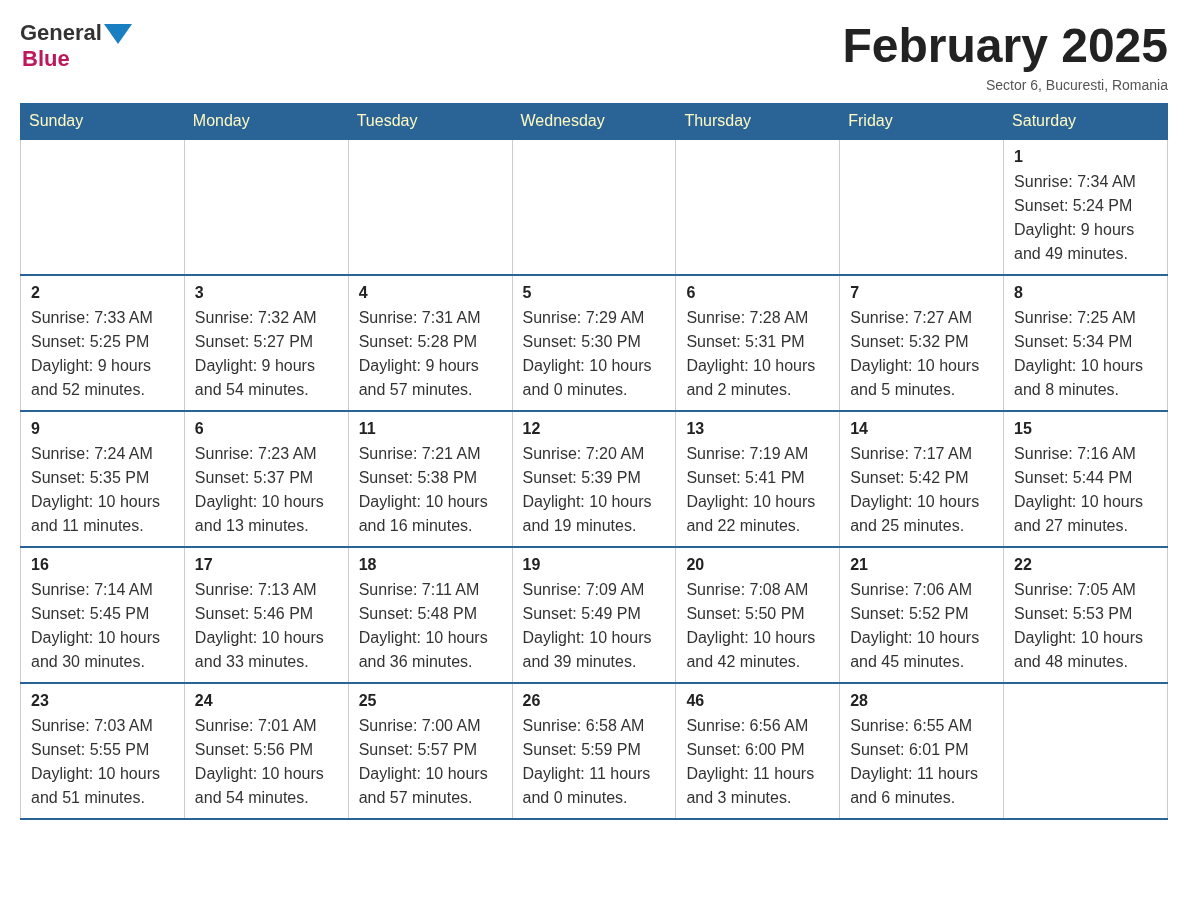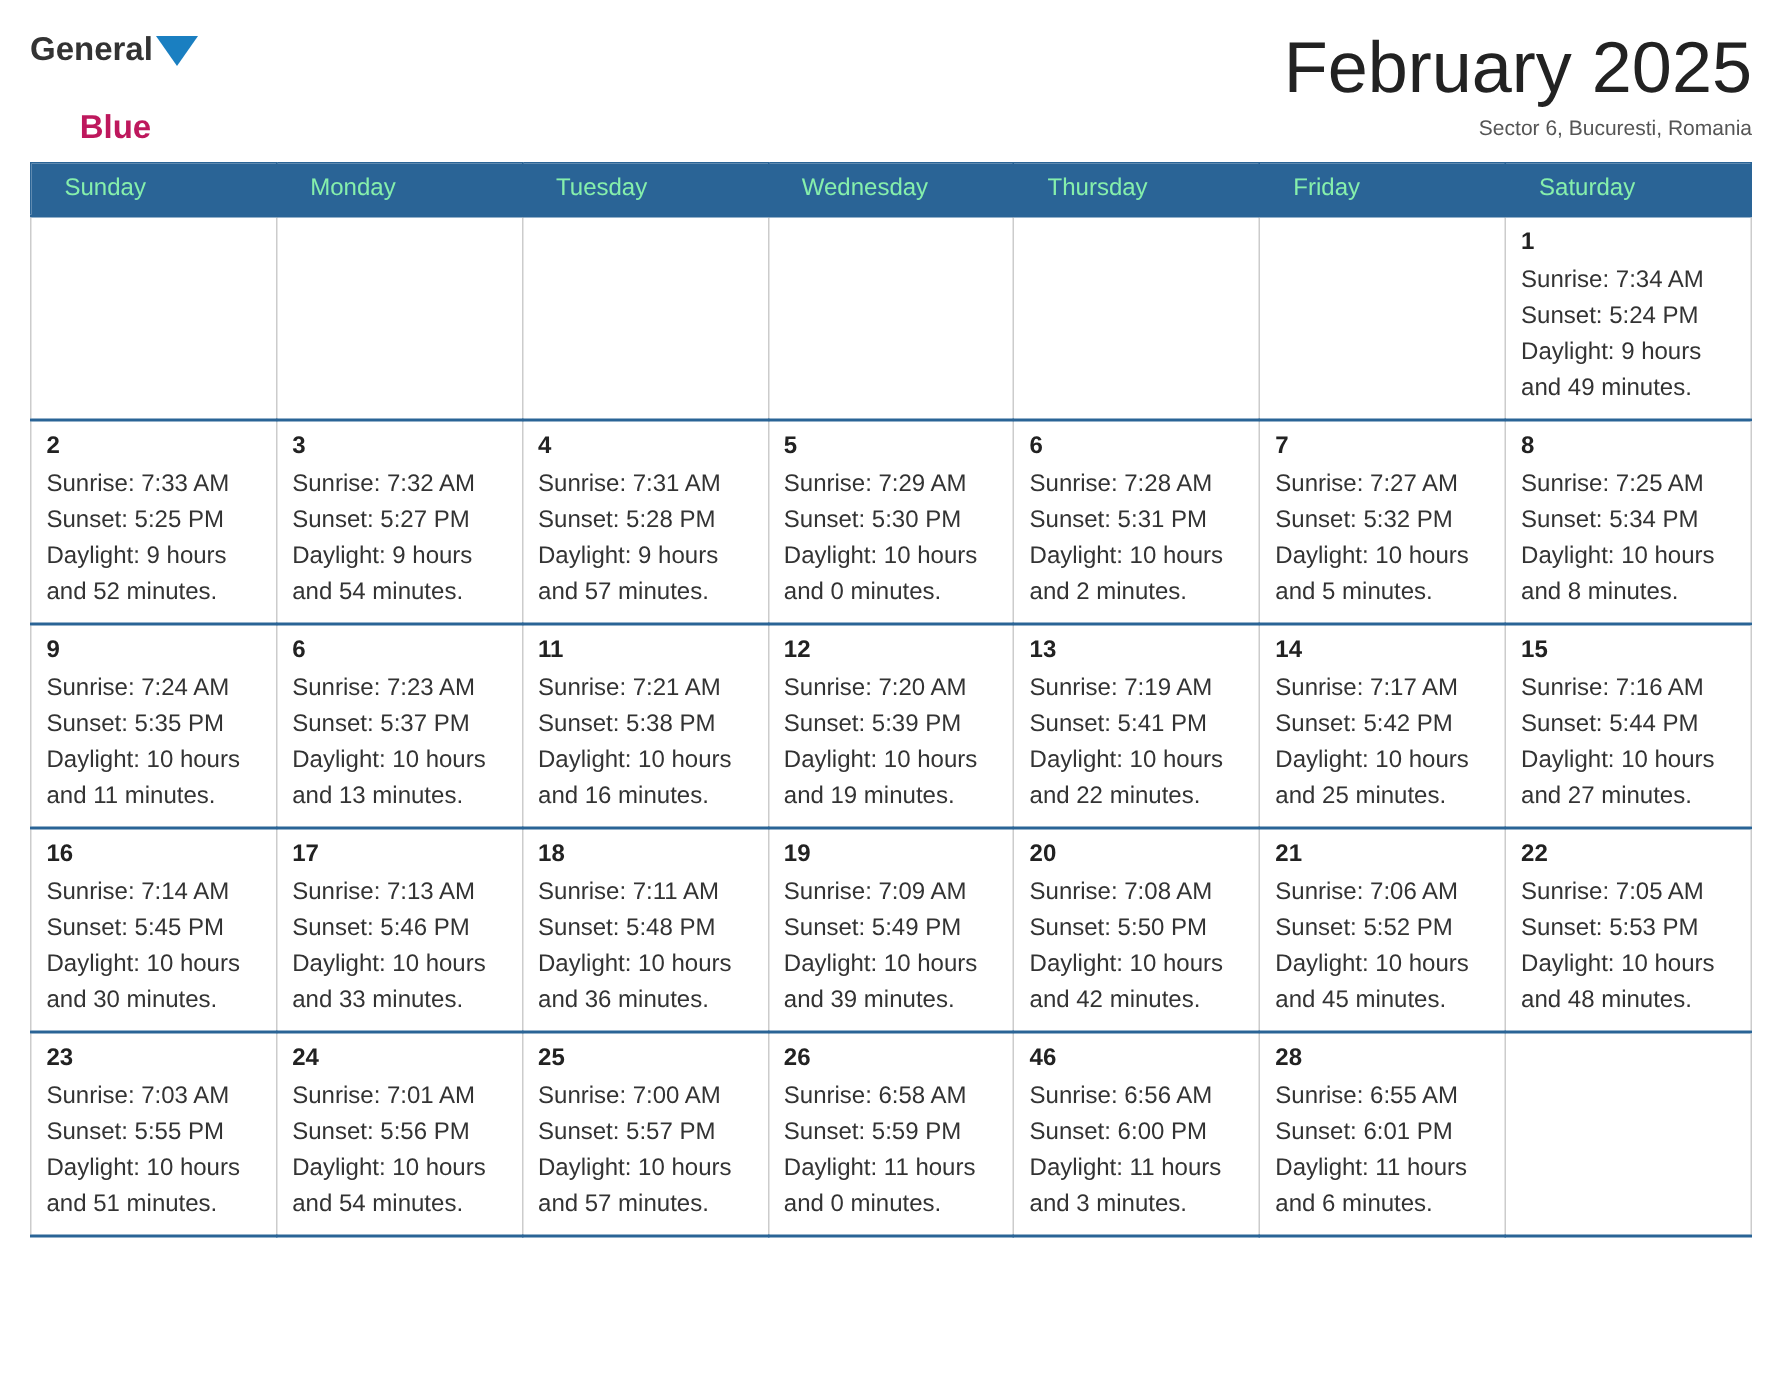--- a/index.html
+++ b/index.html
@@ -13,22 +13,21 @@
     }
     .header {
       display: flex;
       justify-content: space-between;
       align-items: flex-start;
       margin-bottom: 10px;
     }
     .logo {
       display: flex;
       flex-direction: column;
-      align-items: center;
-      gap: 26px;
+      align-items: flex-start;
     }
     .logo-general {
       font-size: 22px;
       font-weight: bold;
       color: #333;
     }
     .logo-blue-part {
       display: flex;
       align-items: center;
     }
@@ -45,38 +44,38 @@
       font-size: 22px;
       font-weight: bold;
       color: #be185d;
       margin-left: 2px;
     }
     .title-section {
       text-align: right;
     }
     .month-year {
       font-size: 48px;
-      font-weight: normal;
+      font-weight: bold;
       color: #222;
       line-height: 1.1;
     }
     .location {
       font-size: 14px;
       color: #555;
       margin-top: 4px;
     }
     .calendar {
       width: 100%;
       border-collapse: collapse;
       margin-top: 10px;
     }
     .calendar th {
       background-color: #2a6496;
-      color: #86efac;
-      padding: 8px 22px;
+      color: #fef9c3;
+      padding: 8px 8px;
       text-align: left;
       font-size: 16px;
       font-weight: normal;
       border: 1px solid #2a6496;
     }
     .calendar td {
       vertical-align: top;
       padding: 8px 10px;
       border: 1px solid #ccc;
       width: calc(100% / 7);

